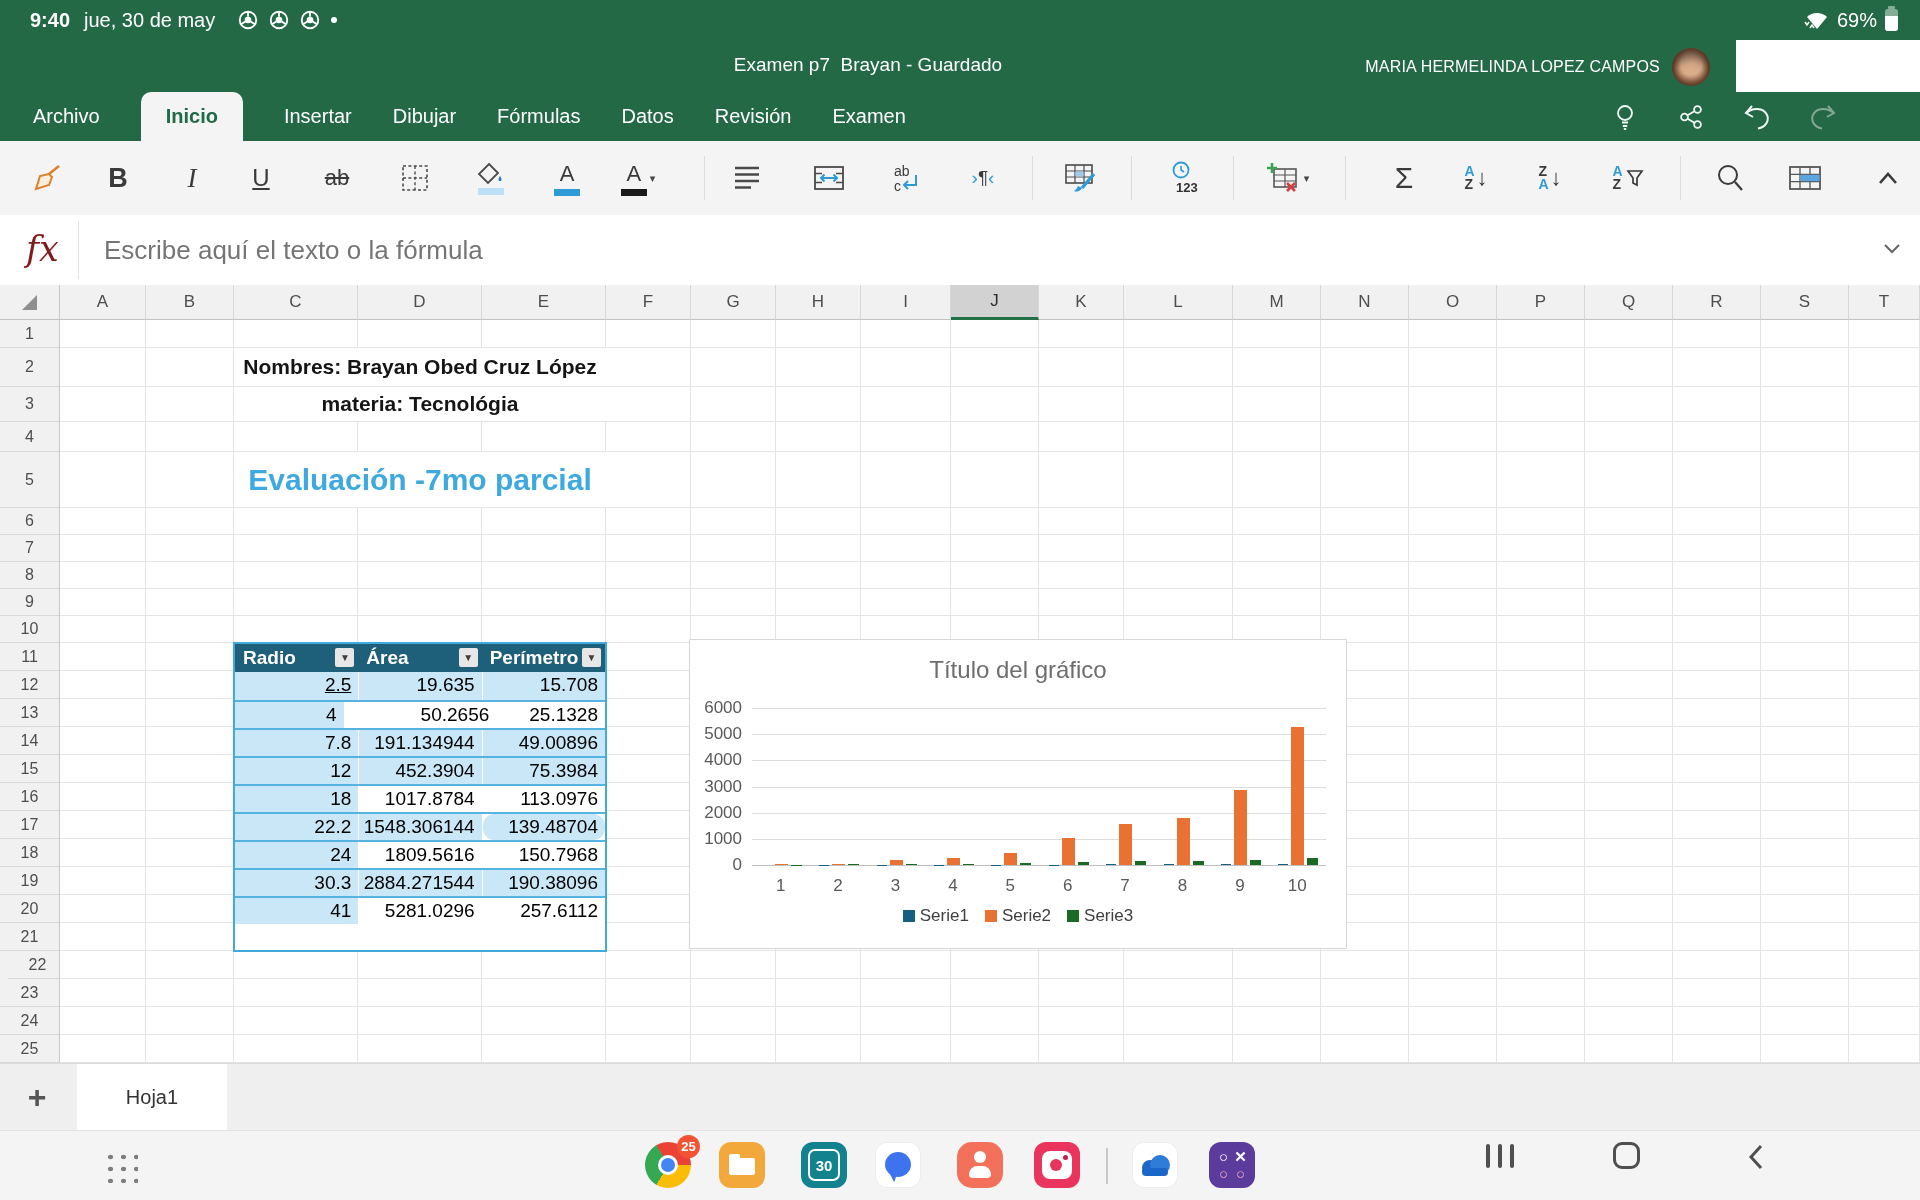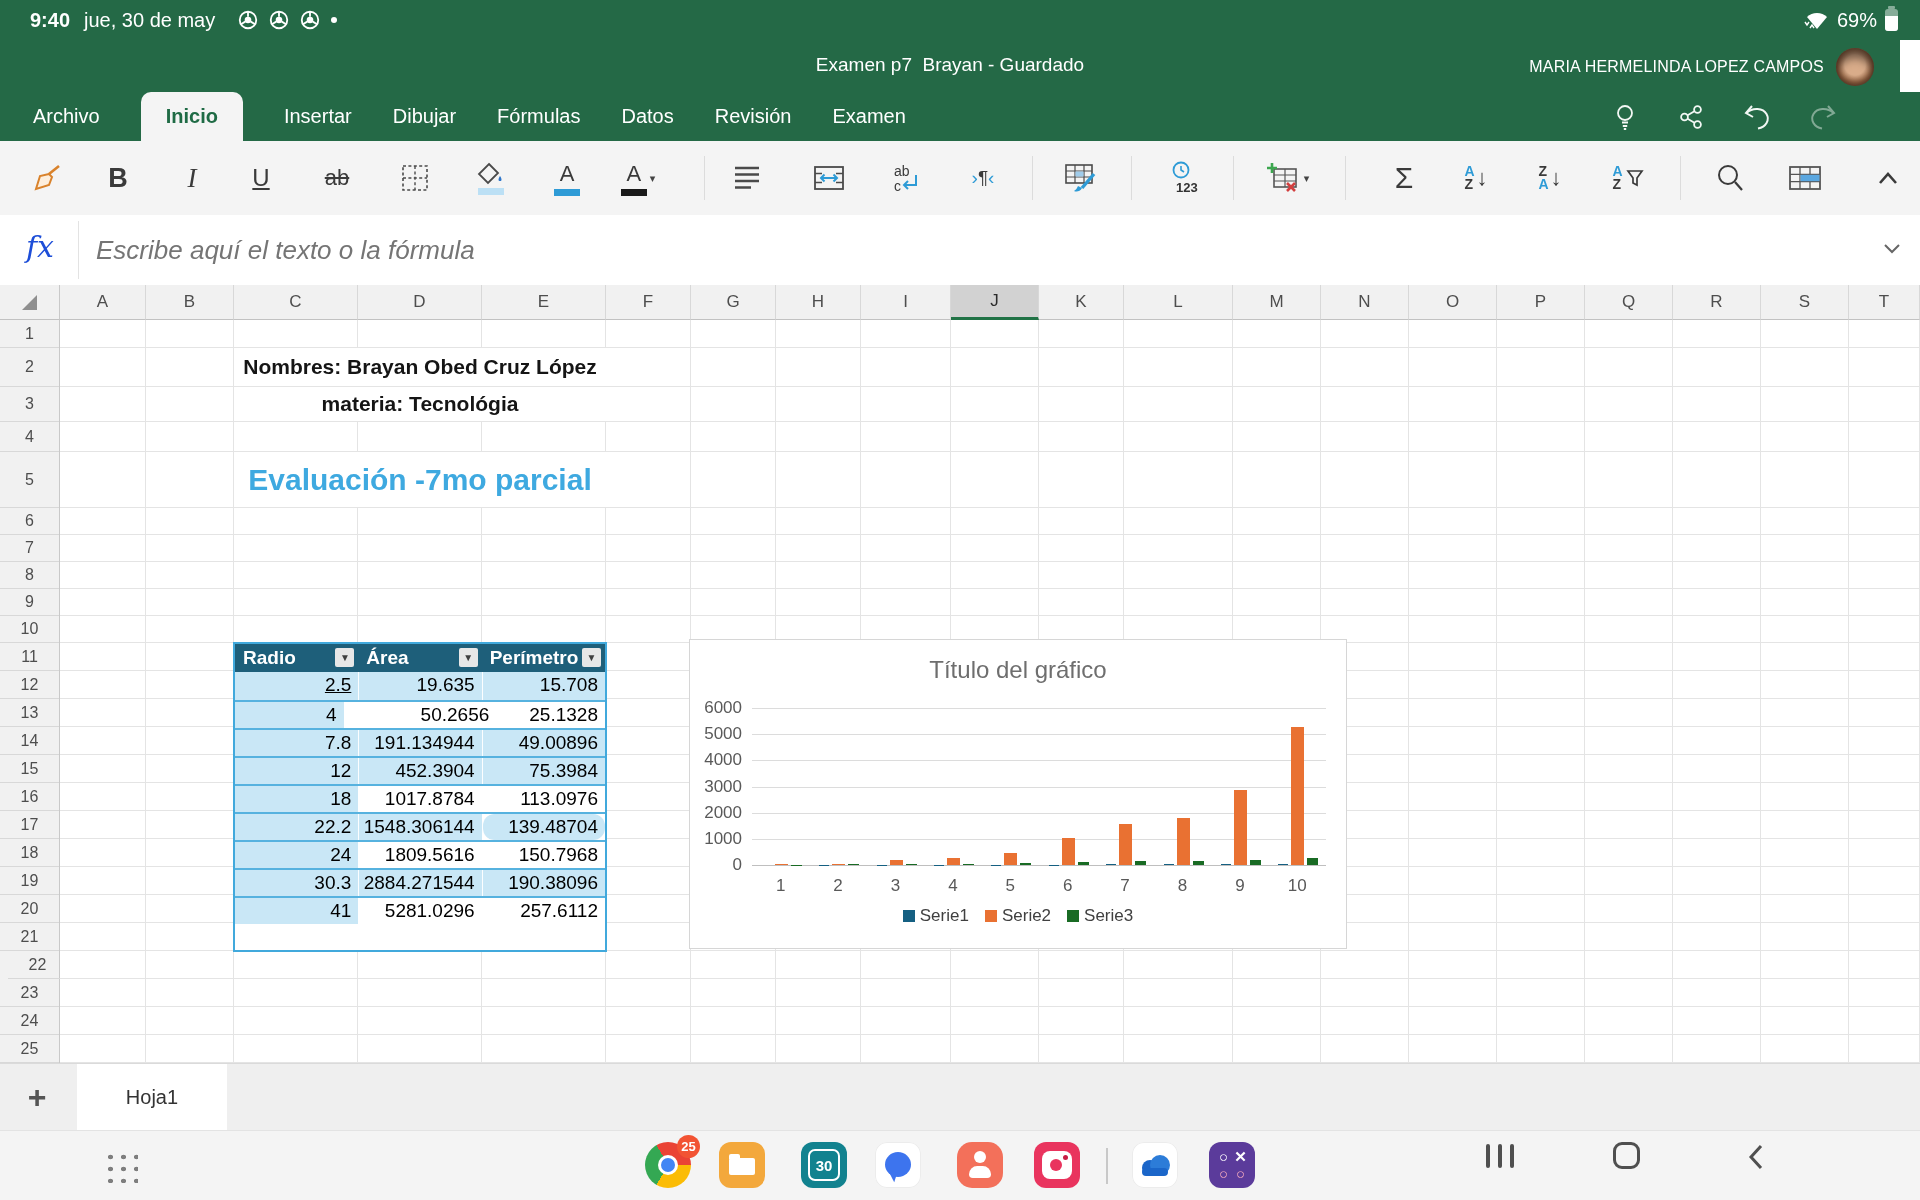--- a/index.html
+++ b/index.html
@@ -8,21 +8,21 @@
   #statusbar{position:absolute;top:0;left:0;width:1920px;height:40px;background:#246946;color:#fff;
     display:flex;align-items:center;justify-content:space-between;font-size:20px;}
   .sb-left{display:flex;align-items:center;gap:14px;margin-left:30px;}
   .sb-time{font-weight:600;}
   .notifs{display:flex;align-items:center;gap:9px;margin-left:8px;}
   .sb-right{display:flex;align-items:center;gap:8px;margin-right:22px;}
   .battery{width:13px;height:22px;border-radius:3px;background:rgba(255,255,255,.45);position:relative;}
   .battery::before{content:"";position:absolute;left:3px;top:-3px;right:3px;height:3px;background:rgba(255,255,255,.45);border-radius:1px;}
   .battery::after{content:"";position:absolute;left:0;right:0;bottom:0;height:70%;background:#fff;border-radius:0 0 3px 3px;}
   
-  #titlebar{position:absolute;top:40px;left:0;width:1900px;height:52px;background:#246946;color:#fff;}
+  #titlebar{position:absolute;top:40px;left:0;width:1736px;height:52px;background:#246946;color:#fff;}
   .doc-title{position:absolute;left:0;right:0;top:14px;text-align:center;font-size:19px;white-space:pre;}
   .userbox{position:absolute;right:26px;top:8px;display:flex;align-items:center;gap:12px;}
   .username{font-size:16px;letter-spacing:.2px;}
   .avatar{width:38px;height:38px;border-radius:50%;
     background:radial-gradient(circle at 50% 45%,#d9ac8a 0 36%,#9c6b49 62%,#3c2a20 100%);
     box-shadow:inset 0 -4px 6px rgba(40,20,10,.45), inset 0 10px 8px rgba(30,20,15,.55);}
   
   #tabsrow{position:absolute;top:92px;left:0;width:1920px;height:49px;background:#246946;}
   .rtabs{position:absolute;left:33px;top:0;height:49px;display:flex;align-items:center;}
   .rtab{color:#fff;font-size:20px;margin-right:41px;height:49px;line-height:49px;}
@@ -41,23 +41,23 @@
   .colorbar{width:26px;height:7px;margin-top:2px;}
   .caret{font-size:11px;color:#444;margin-left:3px;}
   .stackrow{display:flex;align-items:center;}
   .sortletters{display:flex;flex-direction:column;line-height:13px;font-size:14px;font-weight:700;}
   .blue{color:#2E9BD6;}
   .dark{color:#3A3A3A;}
   .sortarrow{font-size:22px;margin-left:2px;font-weight:400;}
   .marks{font-size:19px;}
   
   #formulabar{position:absolute;top:215px;left:0;width:1920px;height:70px;background:#fff;border-bottom:1px solid #D9D9D9;}
-  .fx{position:absolute;left:26px;top:14px;font-family:"DejaVu Serif",serif;font-style:italic;font-size:30px;color:#1d4ed8;}
+  .fx{position:absolute;left:26px;top:14px;font-family:"DejaVu Serif",serif;font-style:italic;font-size:35px;color:#7f1d1d;}
   .fxsep{position:absolute;left:78px;top:6px;bottom:6px;width:1px;background:#E3E3E3;}
-  .fbinput{position:absolute;left:96px;top:0;height:70px;line-height:70px;font-size:26px;color:#757575;font-style:italic;}
+  .fbinput{position:absolute;left:104px;top:0;height:70px;line-height:70px;font-size:26px;color:#757575;}
   .fbchev{position:absolute;right:18px;top:27px;}
   
   #colheads{position:absolute;top:285px;left:0;width:1920px;height:35px;background:#F1F1F1;}
   .colhead{position:absolute;top:0;height:35px;box-sizing:border-box;border-right:1px solid #D8D8D8;border-bottom:1px solid #C2C2C2;
     background:#F1F1F1;color:#4E4E4E;font-size:17px;display:flex;align-items:center;justify-content:center;}
   .colhead.sel{background:#D2D2D2;border-bottom:3px solid #217346;color:#2B2B2B;}
   .selectall{position:absolute;left:0;top:0;width:60px;height:35px;box-sizing:border-box;background:#F1F1F1;
     border-right:1px solid #C9C9C9;border-bottom:1px solid #C2C2C2;display:flex;align-items:center;justify-content:center;}
   .tri{width:0;height:0;border-bottom:15px solid #8F8F8F;border-left:15px solid transparent;}
   

